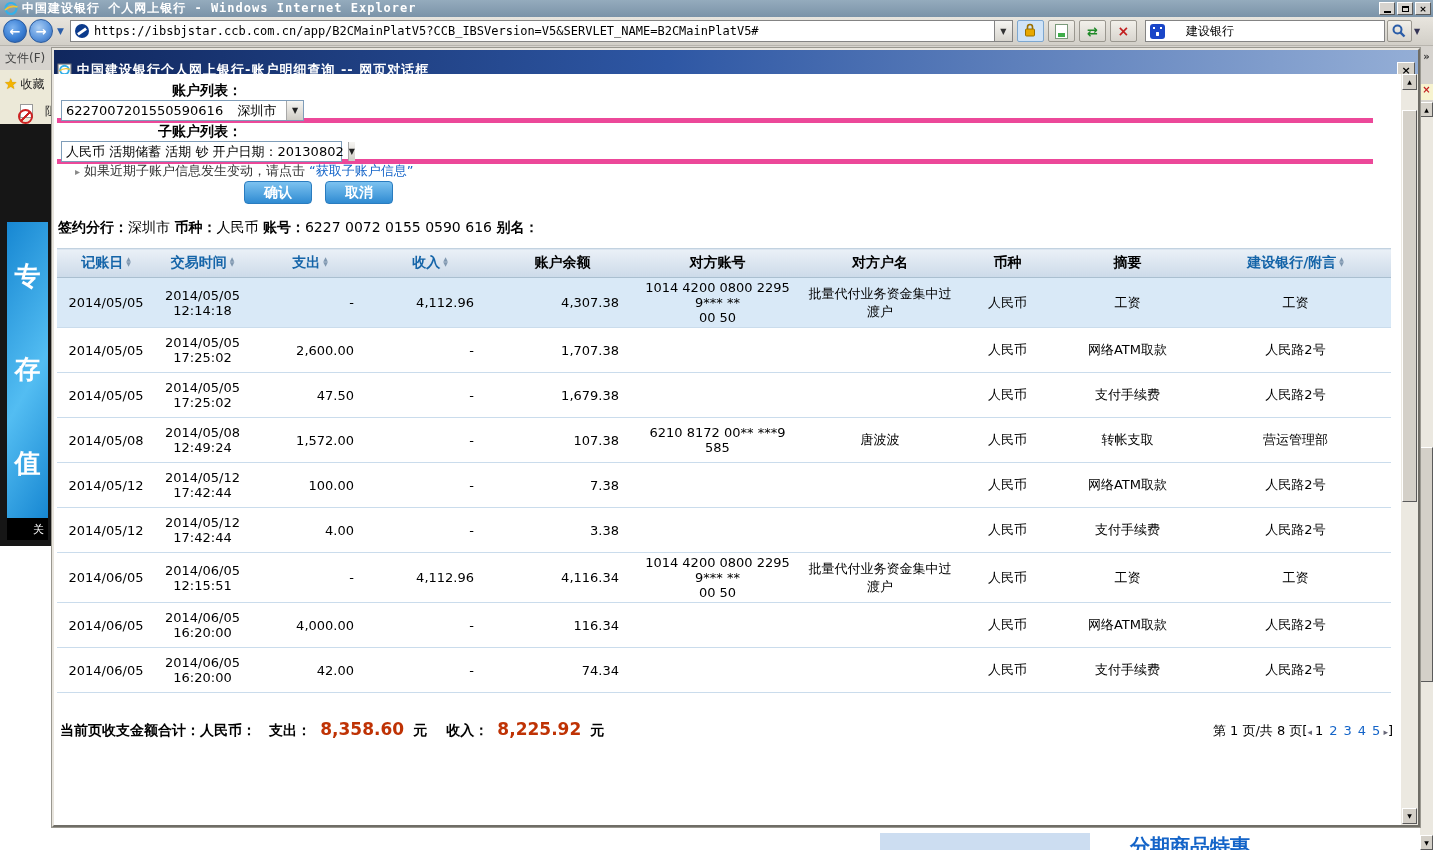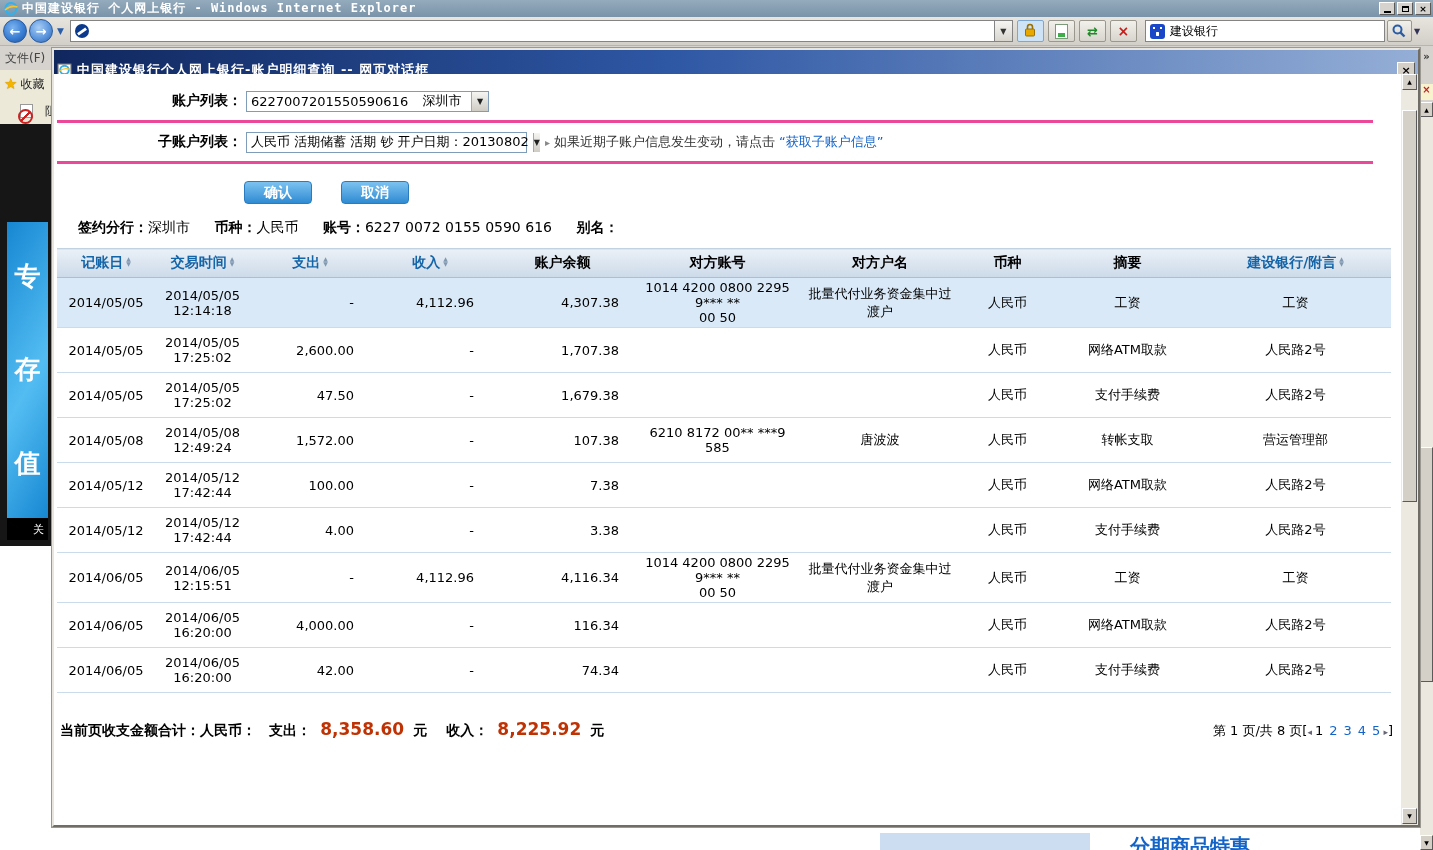--- a/index.html
+++ b/index.html
@@ -35,21 +35,21 @@
   .ddbtn { width:18px; height:22px; background:linear-gradient(#f6f5f2,#d8d5ce); border:1px solid #848484;
     border-left:none; display:flex; align-items:center; justify-content:center; font-size:8px; color:#333; }
   .chromebtn { width:27px; height:22px; margin-left:4px; border:1px solid #9a978f; border-radius:2px;
     background:linear-gradient(#f2f0ea,#d8d5ce); display:flex; align-items:center; justify-content:center; }
   .chromebtn.lock { background:#cfe3f7; border-color:#7da7d0; }
   .refresh-g { color:#1f8a28; font:bold 13px "DejaVu Sans",sans-serif; }
   .stop-r { color:#c21f1f; font:bold 14px "DejaVu Sans",sans-serif; }
   .pageico { width:13px; height:15px; background:#fff; border:1px solid #7a9a7a; position:relative; }
   .pageico::after { content:""; position:absolute; left:2px; top:8px; width:7px; height:4px; background:#3fae4a; }
   .searchbox { height:22px; width:240px; margin-left:8px; background:#fff; border:1px solid #848484;
-    display:flex; align-items:center; padding:0 4px; gap:5px; }
+    display:flex; align-items:center; padding:0 4px; gap:21px; }
   .pawico { width:15px; height:15px; border-radius:3px; background:#1a46c8; flex:none; position:relative;
     background-image:radial-gradient(circle 2px at 4px 4px,#fff 60%,transparent 61%),
       radial-gradient(circle 2px at 11px 4px,#fff 60%,transparent 61%),
       radial-gradient(circle 3px at 7.5px 10px,#fff 60%,transparent 61%); }
   .searchtext { font-size:12px; color:#000; }
   .magbtn { width:25px; height:22px; margin-left:2px; border:1px solid #9a978f; border-radius:2px;
     background:linear-gradient(#f2f0ea,#d8d5ce); display:flex; align-items:center; justify-content:center; }
   .magbtn svg { display:block; }
   .magdrop { font-size:8px; color:#335; margin-left:2px; }
 
@@ -102,21 +102,21 @@
   .ie-ico svg { display:block; }
 
   .dlg-body { position:absolute; left:0; top:24px; right:17px; bottom:0; background:#fff; overflow:hidden; }
   .dlg-scroll { position:absolute; right:0; top:24px; width:17px; bottom:0; background:#ece9e1; }
   .dlg-scroll .scr-btn { width:15px; height:16px; margin:0 auto; }
   .dlg-thumb { position:absolute; left:1px; top:36px; width:15px; height:392px; background:#d4d0c8;
     border:1px solid; border-color:#fff #5a5a5a #5a5a5a #fff; }
   .dlg-down { position:absolute; bottom:1px; left:1px; }
 
   .form-area { margin:8px 28px 0 3px; }
-  .form-row { height:41px; display:flex; align-items:center; border-bottom:3px solid #ec4899; }
+  .form-row { height:41px; display:flex; border-bottom:5px solid #ec4899;flex-direction:column; }
   .f-label { width:185px; text-align:right; font:bold 14px "DejaVu Sans",sans-serif; color:#000; flex:none; }
   .selbox { height:21px; border:1px solid #7f9db9; background:#fff; display:flex; align-items:center;
     margin-left:4px; font-size:13px; color:#000; }
   .selbox .sel-text { padding:0 4px; white-space:nowrap; }
   .selbox .sel-dd { width:17px; height:19px; margin-left:auto; background:linear-gradient(#f6f5f2,#cfccc5);
     border-left:1px solid #a8a8a8; font-size:8px; color:#222; display:flex; align-items:center; justify-content:center; }
   .acct-sel { width:243px; }
   .acct-sel .city { margin-left:auto; padding-right:3px; }
   .sub-sel { width:281px; }
   .hint { margin-left:18px; font-size:13px; color:#333; display:flex; align-items:center; gap:4px; }
@@ -127,27 +127,27 @@
   .calbtn { width:17px; height:17px; margin-left:3px; background:#eef2f8; border:1px solid #8aa8c8; position:relative; }
   .calbtn::before { content:""; position:absolute; left:1px; top:1px; right:1px; height:4px; background:#5b87b5; }
   .calbtn::after { content:""; position:absolute; left:2px; top:7px; right:2px; bottom:2px;
     background:repeating-linear-gradient(to right,#9db8d2 0 2px,transparent 2px 4px); }
   .dash { margin:0 6px; color:#333; }
   .qlinks { display:flex; gap:14px; margin-left:16px; }
   .qlink { color:#1464c8; font-size:14px; }
   .morefilter { margin-left:34px; color:#1464c8; font-size:14px; }
   .morefilter .caret { font-size:9px; color:#1464c8; }
 
-  .btn-row { margin:17px 0 0 190px; display:flex; gap:29px; }
+  .btn-row { margin:17px 0 0 190px; display:flex; gap:13px; }
   .cbtn { width:68px; height:23px; border:1px solid #2a7cbf; border-radius:4px;
     background:linear-gradient(#7cc2f0,#2f8bd2); color:#fff; font:bold 14px "DejaVu Sans",sans-serif;
     display:flex; align-items:center; justify-content:center; }
 
   .acct-line { margin:15px 0 11px 4px; font-size:14px; color:#000; }
-  .acct-line b { font-weight:bold;margin-left:20px; }
+  .acct-line b { font-weight:bold; }
 
   table.tx { border-collapse:collapse; margin-left:3px; width:1334px; table-layout:fixed; }
   thead th { height:29px; background:linear-gradient(#eaf0f7,#ccdaE9); border-top:1px solid #c2d2e0;
     border-bottom:1px solid #aabfd0; font:bold 14px "DejaVu Sans",sans-serif; color:#000; }
   thead th.sortable { color:#1464a8; }
   .sort-arrows { display:inline-block; vertical-align:1px; margin-left:3px; }
   .sort-arrows i { display:block; font-style:normal; font-size:6px; line-height:5px; color:#8098b0; }
   tbody td { height:45px; border-bottom:1px solid #cadcec; font-size:13px; color:#000; padding:2px 4px; }
   tbody tr.hl { background:#d9e9f7; }
   td.r { text-align:right; padding-right:16px; }
@@ -183,20 +183,21 @@
     <span class="winbtn">×</span>
   </span>
 </div>
 
 <div class="toolbar">
   <span class="navcircle">←</span>
   <span class="navcircle fwd">→</span>
   <span class="navdrop">▼</span>
   <span class="urlfield">
     <span class="favicon"></span>
+    <span class="urltext">https://ibsbjstar.ccb.com.cn/app/B2CMainPlatV5?CCB_IBSVersion=V5&amp;SERVLET_NAME=B2CMainPlatV5#</span>
   </span>
   <span class="ddbtn">▼</span>
   <span class="chromebtn lock">
     <span><svg width="12" height="14" viewBox="0 0 12 14">
           <rect x="1.5" y="6" width="9" height="7" rx="1" fill="#e8a800" stroke="#9a7000"></rect>
           <path d="M3.5 6 V4 a2.5 2.5 0 0 1 5 0 V6" fill="none" stroke="#9a7000" stroke-width="1.6"></path>
         </svg></span>
   </span>
   <span class="chromebtn">
       <span class="pageico"></span>

